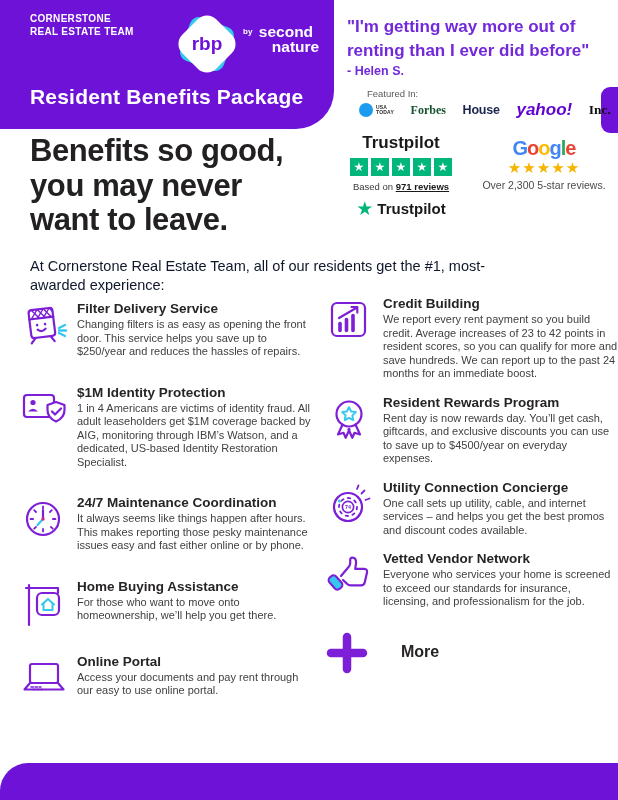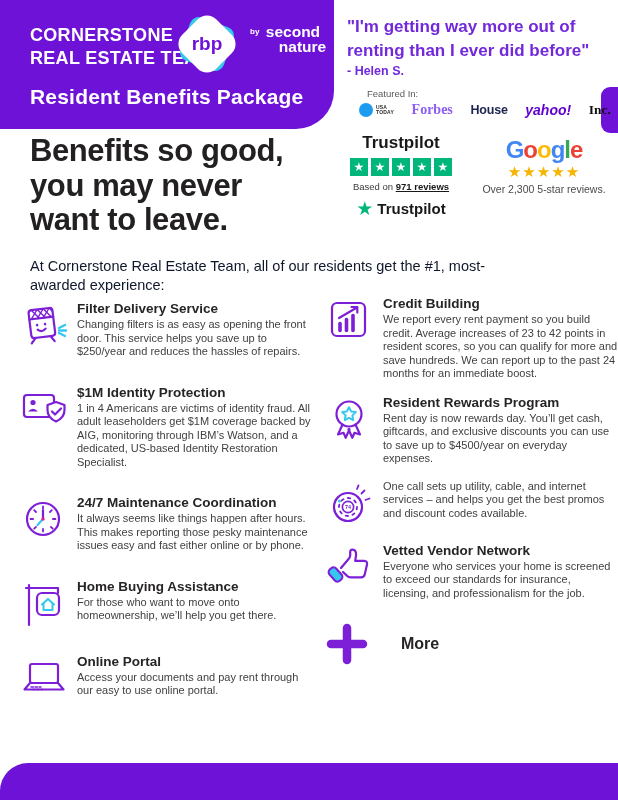--- a/index.html
+++ b/index.html
@@ -2,33 +2,33 @@
 <html><head>
 <meta charset="utf-8">
 <style>
   html,body{margin:0;padding:0;background:#e9e9e9;}
   .page{position:relative;width:618px;height:800px;background:#ffffff;overflow:hidden;
         font-family:"Liberation Sans",sans-serif;-webkit-font-smoothing:antialiased;}
 
   
   .header-band{position:absolute;left:0;top:0;width:334px;height:129px;
        background:#6E12D8;border-radius:0 0 38px 0;}
-  .brand{position:absolute;left:30px;top:24px;color:#fff;font-size:18px;font-weight:800;
+  .brand{position:absolute;left:30px;top:12px;color:#fff;font-size:10px;font-weight:800;
        line-height:1.3;letter-spacing:.3px;}
   .package-title{position:absolute;left:30px;top:85px;color:#fff;font-size:21px;font-weight:800;
        letter-spacing:.2px;}
 
   .rbp-wrap{position:absolute;left:176px;top:13px;width:62px;height:62px;}
   .rbp-cyan{position:absolute;left:8px;top:8px;right:8px;bottom:8px;background:#35C7EE;
        border-radius:9px;transform:rotate(20deg);}
   .rbp-white{position:absolute;left:7px;top:7px;right:7px;bottom:7px;background:#fff;
        border-radius:13px;transform:rotate(45deg);}
   .rbp-text{position:absolute;left:0;top:0;width:62px;height:62px;display:flex;align-items:center;
        justify-content:center;color:#6E12D8;font-size:19px;font-weight:800;}
-  .sn{position:absolute;left:250px;top:25px;color:#fff;}
+  .sn{position:absolute;left:243px;top:25px;color:#fff;}
   .sn-by{font-size:8px;font-weight:700;vertical-align:top;position:relative;top:2px;}
   .sn-lines{display:inline-block;font-size:15.5px;font-weight:800;line-height:.95;margin-left:2px;}
   .sn-n{padding-left:13px;}
 
   
   .edge-tab{position:absolute;right:0;top:87px;width:17px;height:46px;background:#6E12D8;
        border-radius:9px 0 0 9px;}
   .bottom-band{position:absolute;left:0;top:763px;width:618px;height:37px;background:#6E12D8;
        border-radius:28px 0 0 0;}
 
@@ -37,23 +37,23 @@
        font-size:17px;font-weight:800;line-height:1.4;}
   .quote-attr{font-size:12.5px;font-weight:800;}
 
   
   .featured-label{position:absolute;left:367px;top:88px;font-size:9.5px;color:#58595B;}
   .featured-row{position:absolute;left:359px;top:98px;width:252px;height:24px;display:flex;
        align-items:center;justify-content:space-between;}
   .usa{display:flex;align-items:center;gap:3px;}
   .usa-circle{width:14px;height:14px;border-radius:50%;background:#1C9BEF;}
   .usa-text{font-size:5px;font-weight:800;line-height:1.1;color:#2b2b2b;letter-spacing:.2px;}
-  .forbes{font-family:"Liberation Serif",serif;font-weight:700;font-size:14px;color:#8b5cf6;}
+  .forbes{font-family:"Liberation Serif",serif;font-weight:700;font-size:12px;color:#14532d;}
   .house{font-weight:800;font-size:12.5px;color:#1B2550;letter-spacing:-.2px;}
-  .yahoo{font-style:italic;font-weight:800;font-size:14px;color:#5F01D1;}
+  .yahoo{font-style:italic;font-weight:800;font-size:17px;color:#5F01D1;}
   .inc{font-family:"Liberation Serif",serif;font-weight:800;font-size:13.5px;color:#101010;}
 
   
   .hero{position:absolute;left:30px;top:134px;color:#232021;font-size:31px;font-weight:800;
        line-height:1.12;letter-spacing:-.4px;}
   .intro{position:absolute;left:30px;top:257px;width:478px;font-size:14.5px;color:#0f172a;
        line-height:1.3;}
 
   
   .tp-block{position:absolute;left:338px;top:133px;width:126px;text-align:center;}
@@ -62,21 +62,21 @@
   .tp-star{width:18px;height:18px;background:#00B67A;color:#fff;font-size:12px;line-height:18px;
        text-align:center;}
   .tp-basedon{margin-top:5px;font-size:9.5px;color:#3c3c3c;}
   .tp-count{font-weight:800;text-decoration:underline;color:#191919;cursor:pointer;}
   .tp-brand{margin-top:7px;display:flex;align-items:center;justify-content:center;gap:4px;}
   .tp-brand-star{color:#00B67A;font-size:19px;line-height:1;}
   .tp-brand-name{font-size:15px;font-weight:800;color:#191919;}
 
   
   .g-block{position:absolute;left:474px;top:138px;width:140px;text-align:center;}
-  .g-word{font-size:24px;font-weight:700;letter-spacing:-1px;line-height:1;}
+  .g-word{font-size:20px;font-weight:700;letter-spacing:-1px;line-height:1;}
   .g-blue{color:#4285F4;} .g-red{color:#EA4335;} .g-yellow{color:#FBBC05;} .g-green{color:#34A853;}
   .g-stars{margin-top:2px;color:#F5B501;font-size:15px;letter-spacing:1px;line-height:1;}
   .g-caption{margin-top:4px;font-size:10.5px;color:#4a4a4a;}
 
   
   .col{position:absolute;display:flex;flex-direction:column;}
   .col-left{left:20px;top:301px;width:302px;gap:12px;}
   .col-right{left:326px;top:296px;width:292px;}
   .benefit{display:flex;margin-bottom:14px;}
   .b-icon{flex:0 0 57px;padding-top:1px;}
@@ -313,20 +313,21 @@
             <circle cx="22" cy="26" r="14"></circle>
             <circle cx="22" cy="26" r="9" stroke-width="1.8" stroke-dasharray="2.4 4.6"></circle>
             <circle cx="22" cy="26" r="5.6" stroke-width="1.6"></circle>
             <path d="M35.5 12.5 l3 -3 M39.5 19 l4 -1.5 M31 8 l1.5 -3.6" stroke-width="1.8"></path>
           </g>
           <circle cx="13.5" cy="20" r="1.6" fill="#35C7EE"></circle>
           <text x="22" y="28" text-anchor="middle" font-size="5.4" font-weight="bold" fill="#7D1FD6" font-family="Liberation Sans, sans-serif">74</text>
         </svg>
       </div>
       <div class="b-text">
+        <div class="b-title">Utility Connection Concierge</div>
         <div class="b-desc">One call sets up utility, cable, and internet services – and helps you get the best promos and discount codes available.</div>
       </div>
     </div>
 
     <div class="benefit">
       <div class="b-icon">
         <svg class="icon" width="48" height="48" viewBox="0 0 48 48">
           <rect x="5" y="23" width="9" height="15" rx="3.5" transform="rotate(-42 9.5 30.5)" fill="#35C7EE" stroke="#7D1FD6" stroke-width="2"></rect>
           <path d="M15 24 L23 14.5 q1.2 -1.5 1.2 -3.3 V8 q0 -2.4 2.3 -2.4 q3.6 0 3.6 5.2 l-.9 6 h8.9 q3.6 .3 2.9 3.6 l-2.2 9.8 q-.7 3.1 -3.9 3.1 H25 q-2.6 0 -4.4 -1.9 L17 28" stroke="#7D1FD6" stroke-width="2.2" fill="#ffffff" stroke-linecap="round" stroke-linejoin="round"></path>
         </svg>

